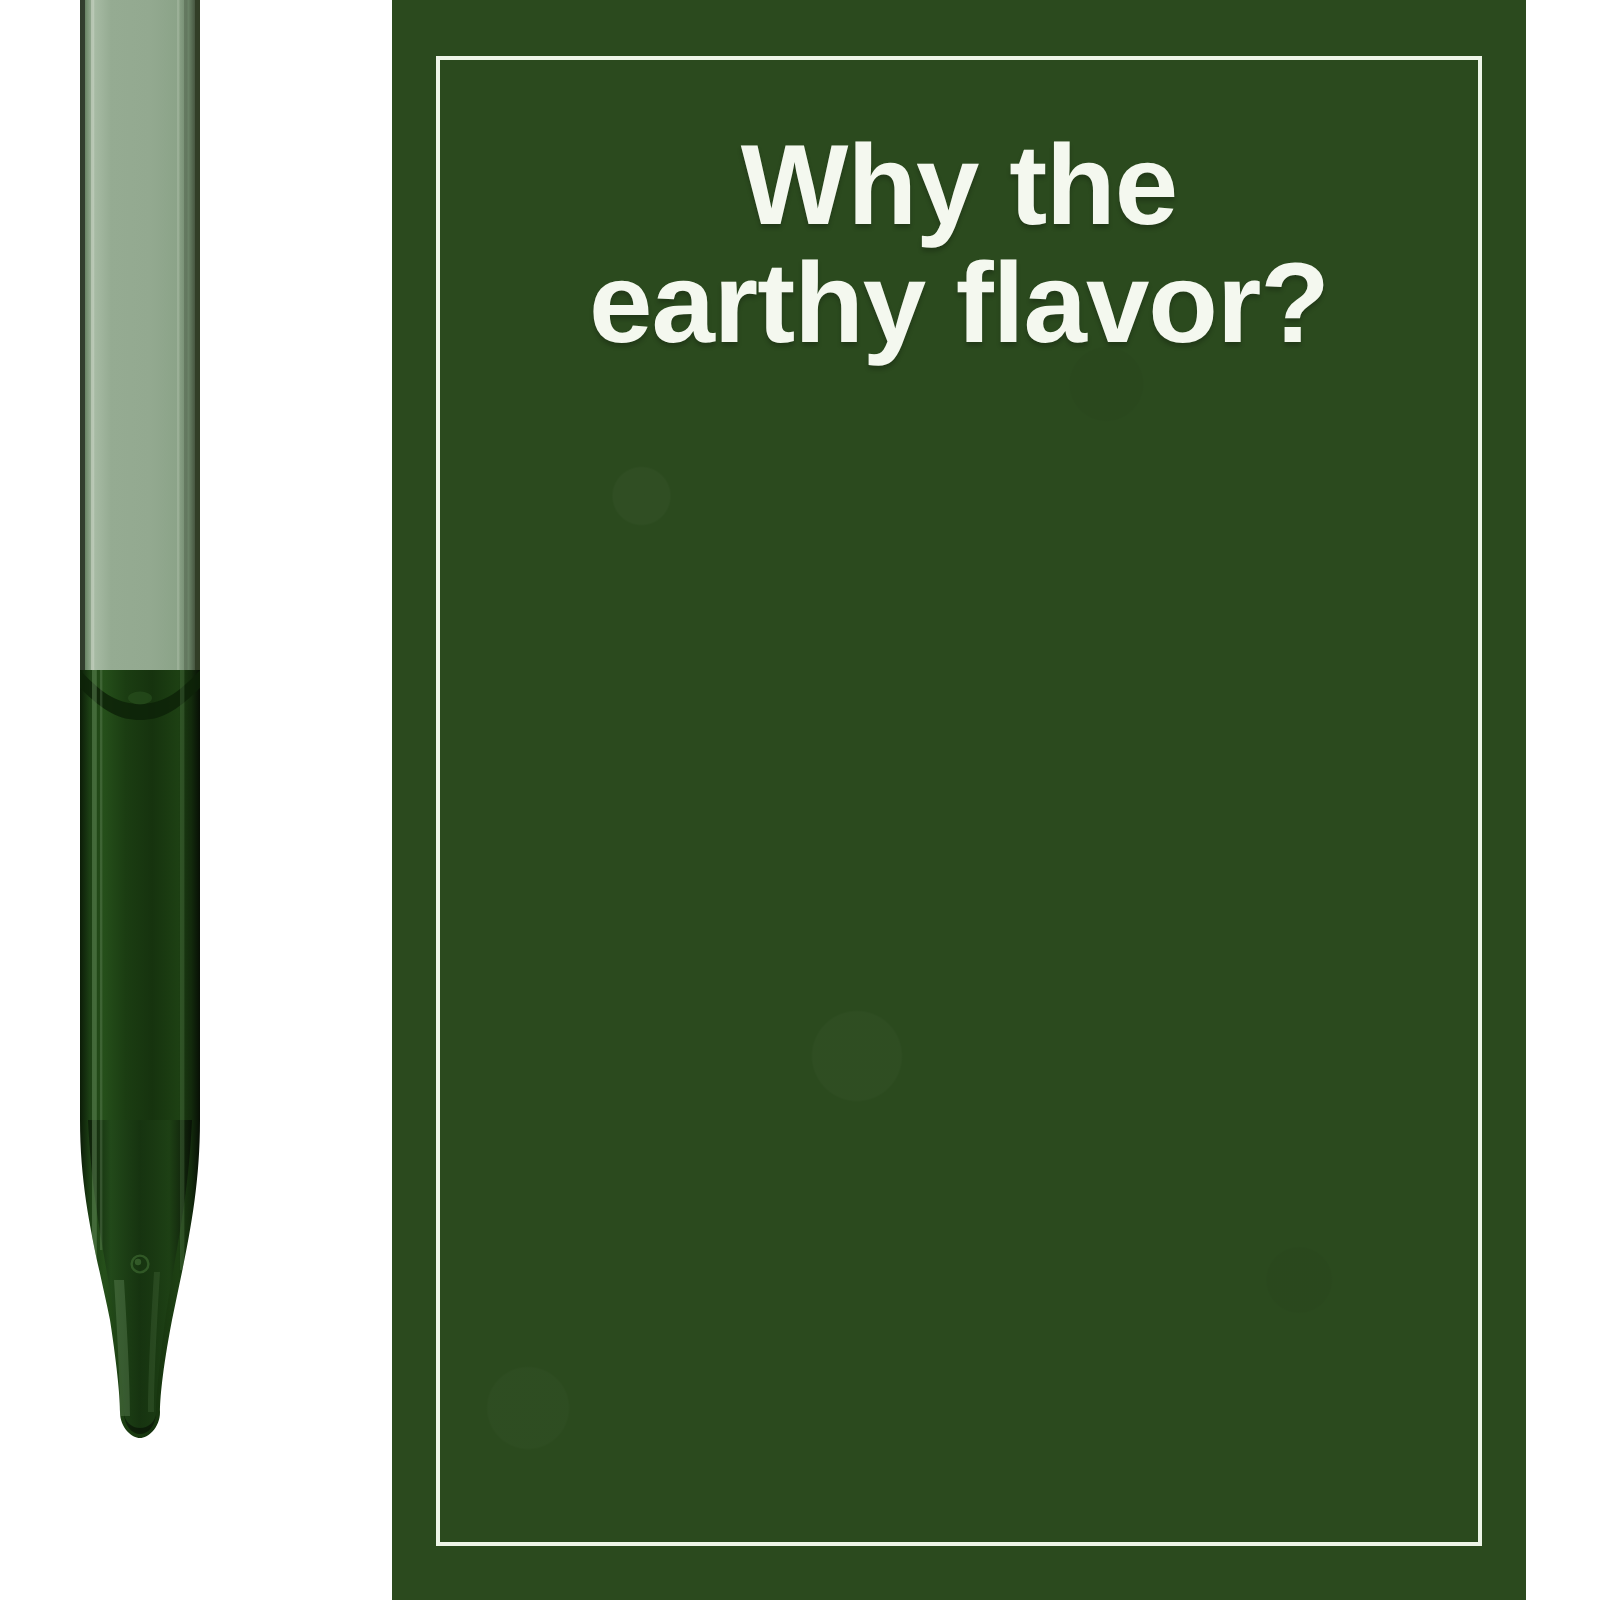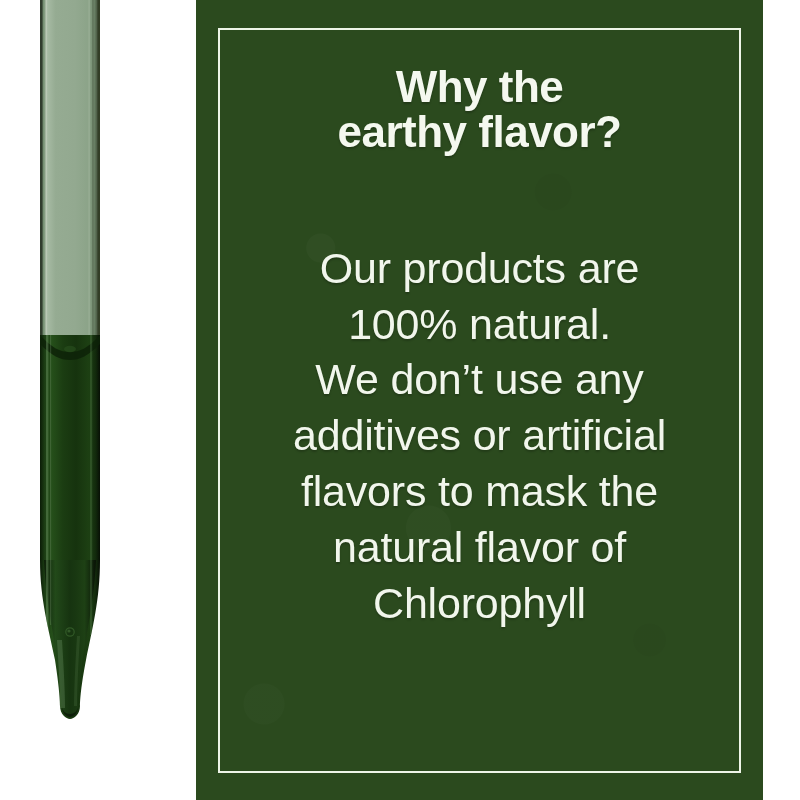--- a/index.html
+++ b/index.html
@@ -77,21 +77,21 @@
     bottom: 0px;
     display: flex;
     flex-direction: column;
     align-items: center;
     text-align: center;
   }
 
   .headline {
     margin: 0;
     padding-top: 64px;
-    font-size: 44px;
+    font-size: 57px;
     line-height: 1.03;
     font-weight: 700;
     letter-spacing: -0.5px;
     color: #f4f8ef;
     text-shadow: 0 2px 2px rgba(0,0,0,0.22);
     max-width: 470px;
   }
 
   .bodycopy {
     margin: 0;
@@ -198,23 +198,16 @@
   </div>
 
   <section class="info-panel">
     <div class="panel-texture"></div>
     <div class="inner-frame"></div>
 
     <div class="panel-content">
       <h1 class="headline" style="white-space: pre-line;">Why the
 earthy flavor?</h1>
 
-      <p class="bodycopy" style="white-space: pre-line;">Our products are
-100% natural.
-We don’t use any
-additives or artificial
-flavors to mask the
-natural flavor of
-Chlorophyll</p>
     </div>
   </section>
 
 </div>
 
 </body></html>

